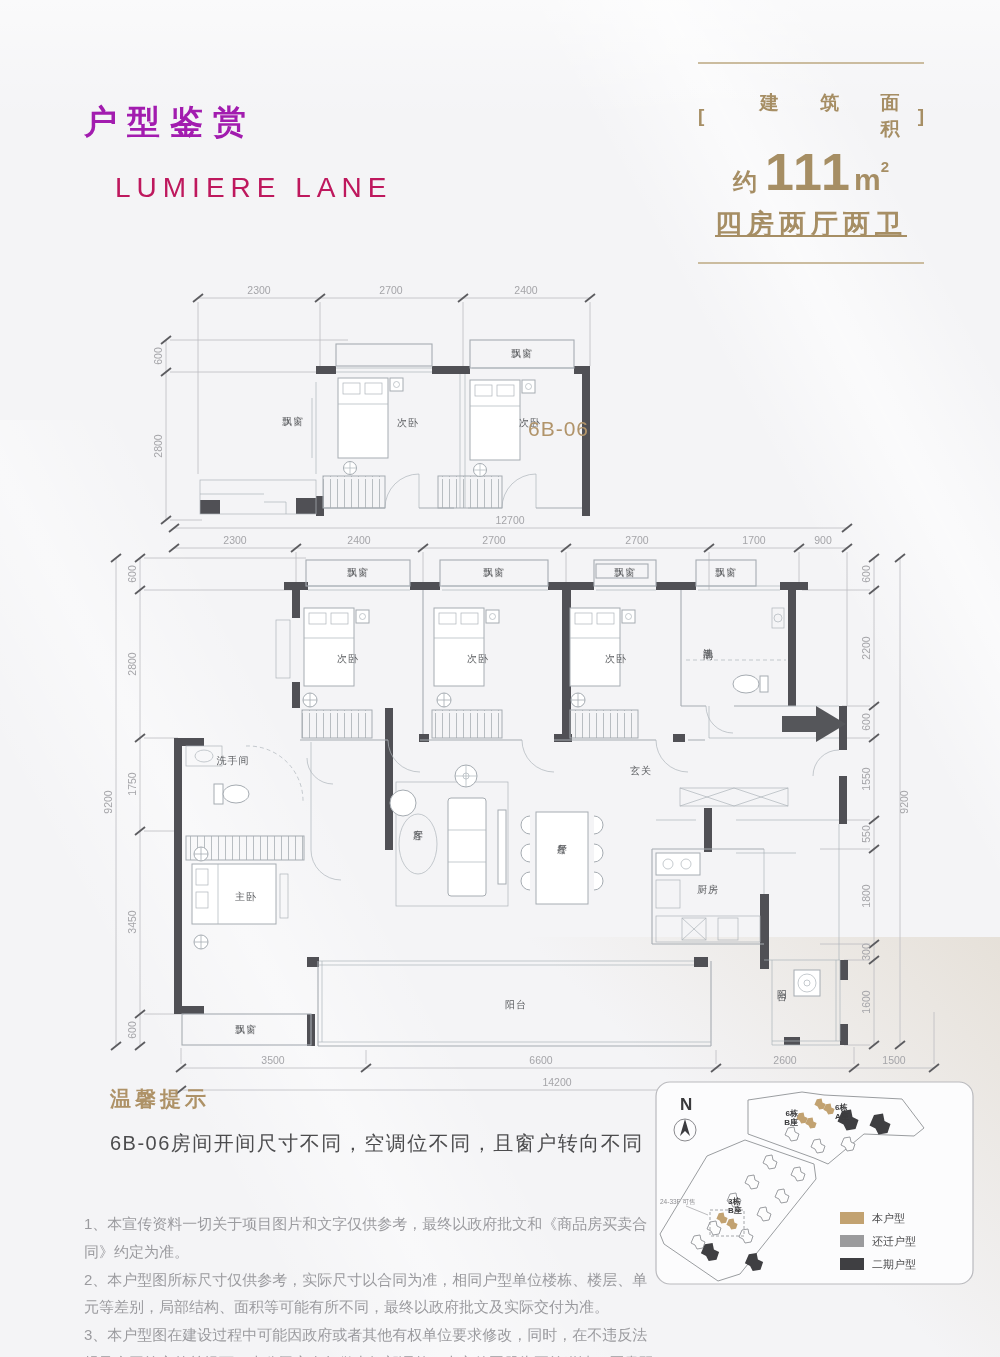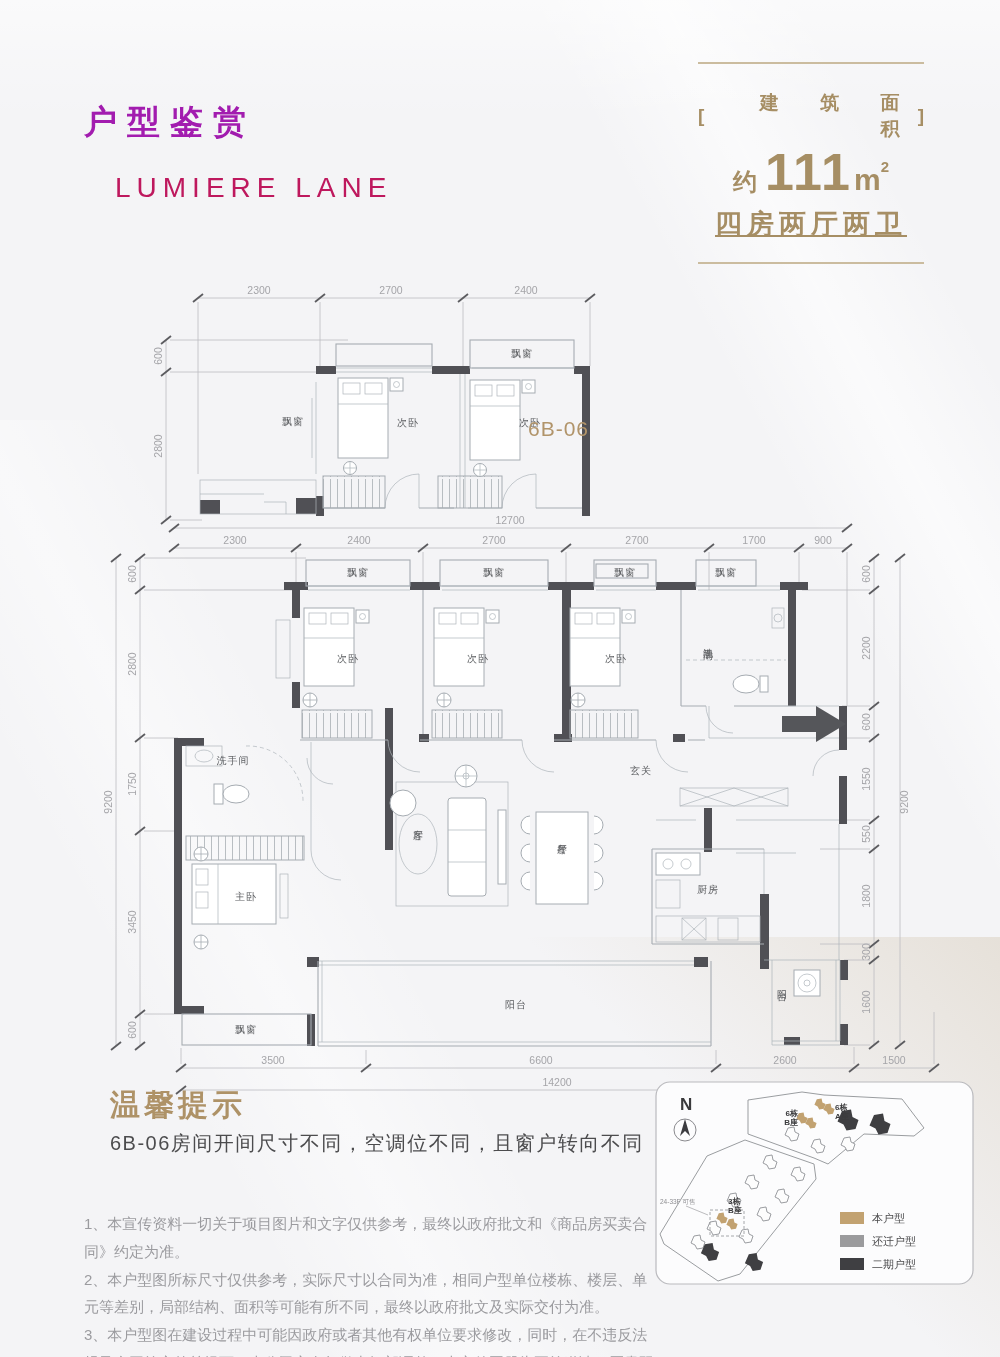--- a/index.html
+++ b/index.html
@@ -27,21 +27,21 @@
   .area-bracket-row .lbl{letter-spacing:0.95em;padding-left:0.45em;flex:1;text-align:right;}
   .area-num-row{display:flex;justify-content:center;align-items:baseline;margin-top:4px;}
   .area-approx{font-size:24px;margin-right:8px;font-weight:600;}
   .area-value{font-size:52px;font-weight:800;letter-spacing:2px;line-height:1;}
   .area-unit{font-size:30px;font-weight:600;margin-left:2px;}
   .area-sup{font-size:15px;font-weight:600;display:inline-block;transform:translateY(-18px);}
   .area-layout{margin-top:8px;text-align:center;font-size:27px;letter-spacing:5px;font-weight:600;text-decoration:underline;}
   .area-rule.bottom{margin-top:20px;}
 
   .plan-svg{position:absolute;}
-  .tips-title{position:absolute;left:110px;top:1085px;font-size:30px;font-weight:800;
+  .tips-title{position:absolute;left:110px;top:1085px;font-size:21px;font-weight:800;
     letter-spacing:4px;color:#ae9267;}
   .tips-text{position:absolute;left:110px;top:1130px;font-size:20px;color:#4c4c4e;letter-spacing:1.5px;text-align:center;}
   .disclaimer{position:absolute;left:84px;top:1210px;width:575px;font-size:15px;
     color:#9b9b9f;line-height:1.85;}
 
   
   .wl{fill:#505055;}
   .tn{fill:none;stroke:#a6acb2;stroke-width:1.1;}
   .tn2{fill:none;stroke:#aeb4ba;stroke-width:0.7;}
   .fur{fill:#ffffff;stroke:#a6acb2;stroke-width:1;}

